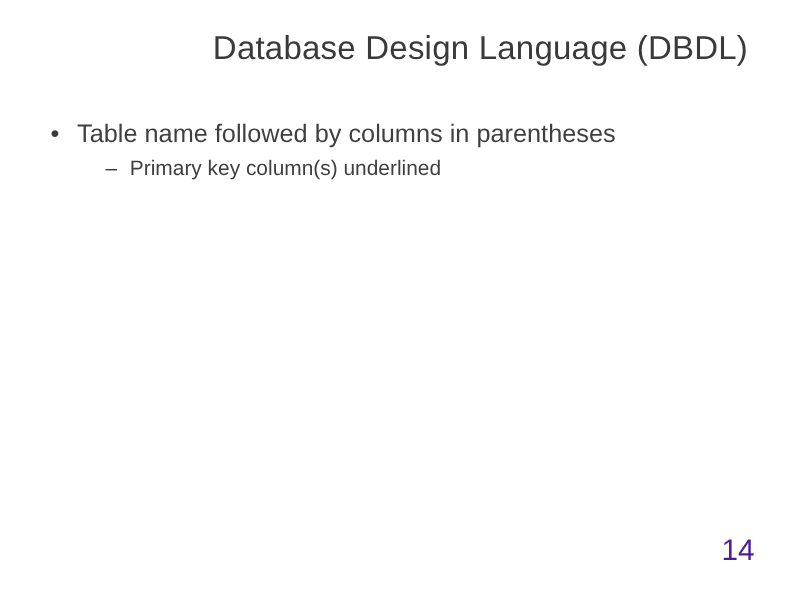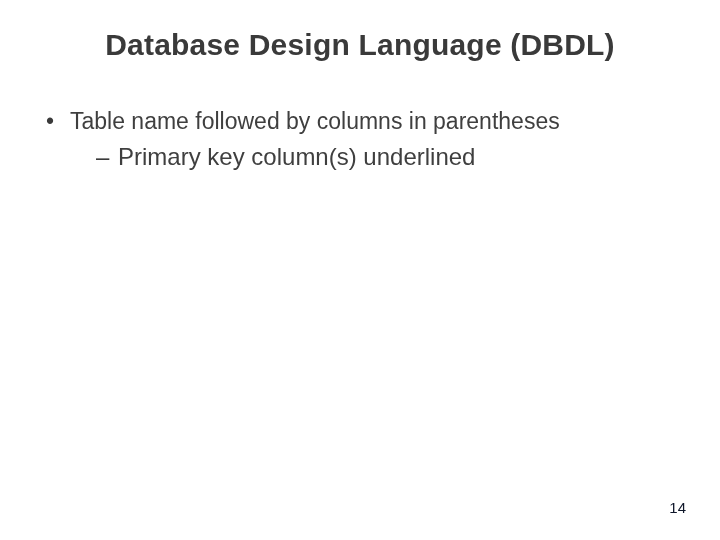--- a/index.html
+++ b/index.html
@@ -14,25 +14,25 @@
     overflow: hidden;
   }
   .slide {
     box-sizing: border-box;
     width: 720px;
     height: 540px;
     padding: 28px 40px 0 40px;
     position: relative;
   }
   .title {
-    text-align: center;
+    text-align: right;
     font-size: 30px;
     color: #3a3a3a;
     margin: 0 0 44px 0;
-    font-weight: bold;
+    font-weight: normal;
     letter-spacing: 0.2px;
   }
   ul.lvl1 {
     list-style: none;
     padding: 0;
     margin: 0 0 0 2px;
     font-size: 23px;
     line-height: 1.35;
   }
   ul.lvl1 > li {
@@ -46,40 +46,40 @@
     position: absolute;
     left: 4px;
     top: 0;
     font-size: 23px;
     color: #3a3a3a;
   }
   ul.lvl2 {
     list-style: none;
     padding: 0;
     margin: 4px 0 10px 26px;
-    font-size: 24px;
+    font-size: 19px;
   }
   ul.lvl2 > li {
     position: relative;
     padding-left: 22px;
     margin-bottom: 4px;
   }
   ul.lvl2 > li::before {
     content: "–";
     position: absolute;
     left: 0;
     top: 0;
     color: #3a3a3a;
   }
   .pagenum {
     position: absolute;
     right: 34px;
     bottom: 24px;
-    font-size: 15px;
-    color: #0f172a;
+    font-size: 27px;
+    color: #4c1d95;
   }
 </style>
 </head>
 <body>
 
 <div class="slide">
   <h1 class="title">Database Design Language (DBDL)</h1>
 
   <ul class="lvl1">
     <li>

